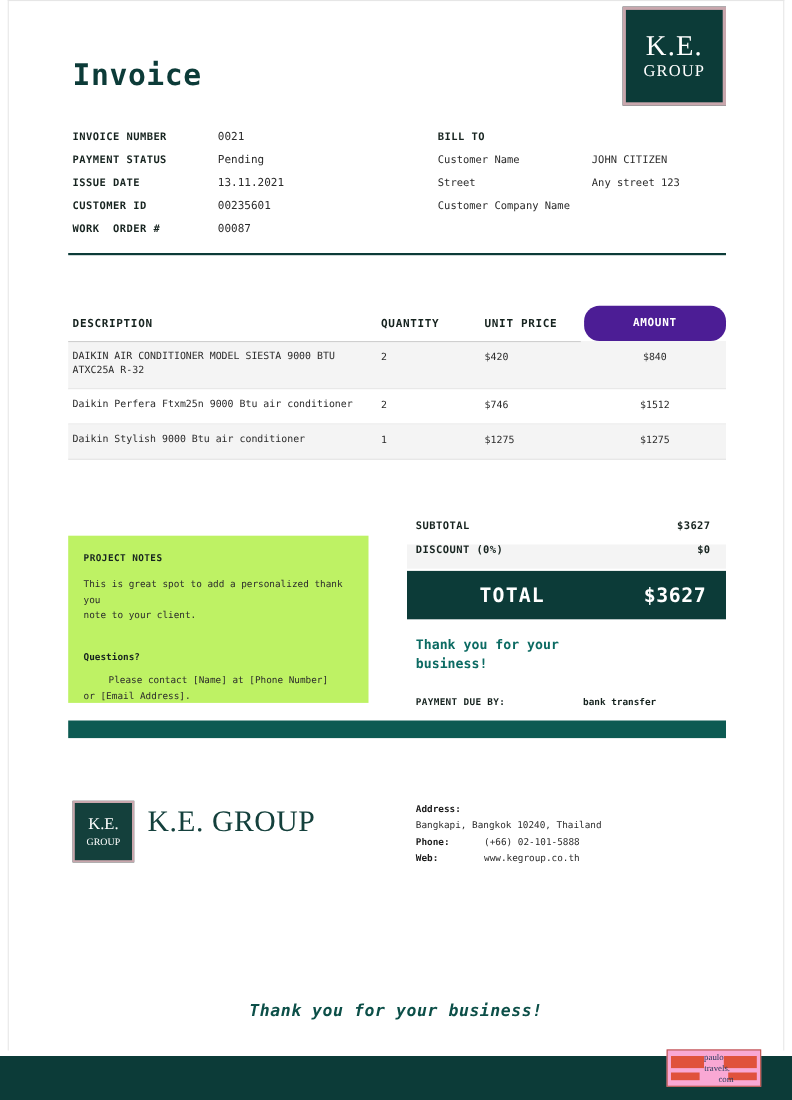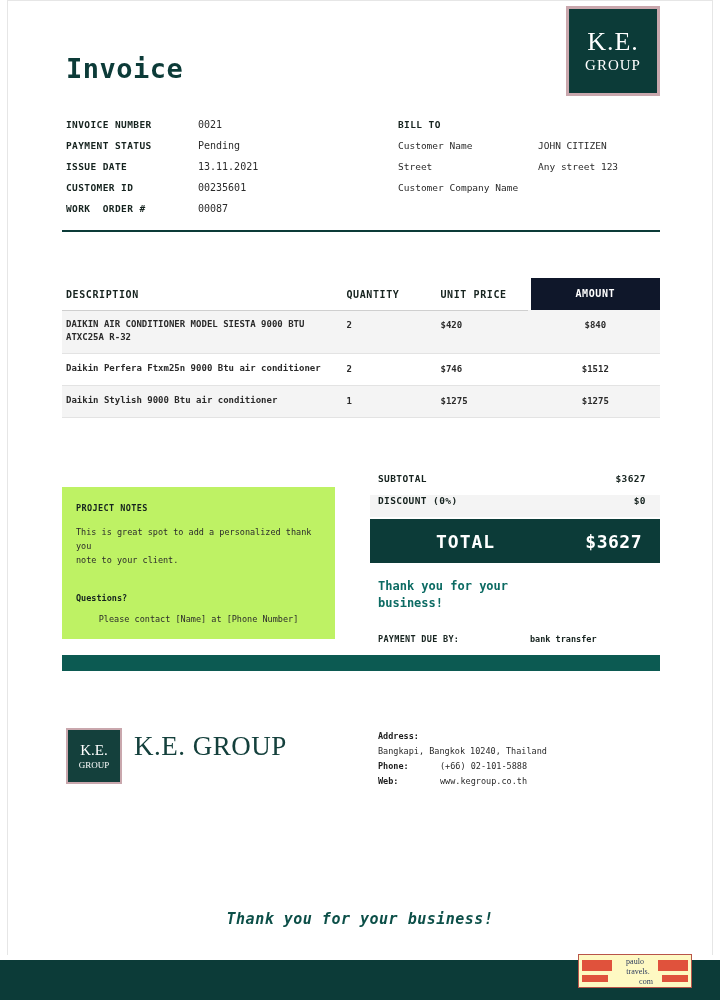--- a/index.html
+++ b/index.html
@@ -161,23 +161,24 @@
     font-weight: bold;
     color: #16231f;
     letter-spacing: 0.6px;
   }
   .c-desc  { width: 278px; padding-left: 4px; }
   .c-qty   { width: 96px; text-align: left; padding-left: 8px;}
   .c-price { width: 92px; text-align: left; }
   .c-amt   { width: 132px; text-align: center; }
   .th.c-amt {
     color: #ffffff;
-    background: #0f172a;
+    background: #4c1d95;
     height: 32px;
     line-height: 32px;
+    border-radius: 14px;
   }
   .thead-underline {
     position: absolute;
     left: 0;
     top: 32px;
     width: 466px;
     height: 1px;
     background: #cfcfcf;
   }
   .trow {
@@ -185,21 +186,20 @@
     align-items: flex-start;
     padding: 8px 0 9px 0;
     border-bottom: 1px solid #e3e3e3;
   }
   .trow.odd { background: #f4f4f4; }
   .trow.even { background: #ffffff; }
   .td {
     font-size: 9px;
     color: #2b2b2b;
     line-height: 1.45;
-    font-weight: bold;
   }
   .td.c-amt, .td.c-price, .td.c-qty { padding-top: 1px; }
 
   
   .notes {
     position: absolute;
     left: 62px;
     top: 487px;
     width: 273px;
     height: 152px;
@@ -383,23 +383,23 @@
     left: 0;
     right: 0;
     bottom: 0;
     height: 40px;
     background: #0c3b38;
   }
   .watermark {
     position: absolute;
     right: 28px;
     bottom: 12px;
-    width: 114px;
+    width: 86px;
     height: 34px;
-    background: #fef9c3;
+    background: #f9a8d4;
     border: 1px solid #b9554a;
     box-sizing: border-box;
     overflow: hidden;
   }
   .wm-bar {
     position: absolute;
     background: #e0523c;
   }
   .wm-b1 { left: 3px; top: 5px; width: 30px; height: 11px; }
   .wm-b2 { right: 3px; top: 5px; width: 30px; height: 11px; }
@@ -506,20 +506,21 @@
         <div class="td c-amt">$1275</div>
       </div>
     </div>
 
     <div class="notes">
       <h4>PROJECT NOTES</h4>
       <p>This is great spot to add a personalized thank you</p>
       <p>note to your client.</p>
       <div class="q">Questions?</div>
       <p class="qbody">Please contact [Name] at [Phone Number]</p>
+      <p>or [Email Address].</p>
     </div>
 
     <div class="totals">
       <div class="tot-row sub">
         <span>SUBTOTAL</span>
         <span class="val">$3627</span>
       </div>
       <div class="tot-row disc">
         <span>DISCOUNT (0%)</span>
         <span class="val">$0</span>

